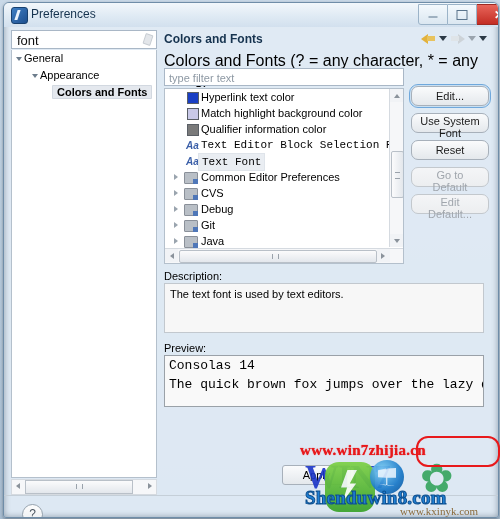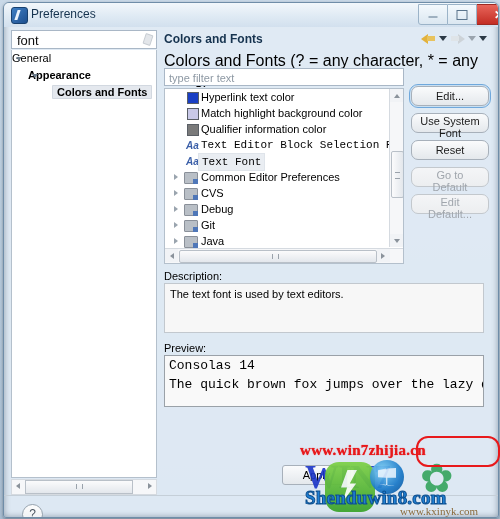--- a/index.html
+++ b/index.html
@@ -206,25 +206,25 @@
     </div>
 
     <div class="dlgbody">
 
       <div class="filterbox">
         <input value="font" style="">
         <span class="eraser"></span>
       </div>
 
       <div class="treepanel">
-        <div class="tnode" style="">
+        <div class="tnode" style="padding-left:12px;">
           <span class="tw open" style="left:4px"></span>
           <span>General</span>
         </div>
-        <div class="tnode" style="padding-left:16px;font-weight:bold;">
+        <div class="tnode" style="padding-left:28px;">
           <span class="tw open" style="left:20px"></span>
           <span>Appearance</span>
         </div>
         <div class="tnode" style="padding-left:40px;">
           <span class="tsel">Colors and Fonts</span>
         </div>
       </div>
 
       <div class="rpane">
         <div class="pagetitle">Colors and Fonts</div>

